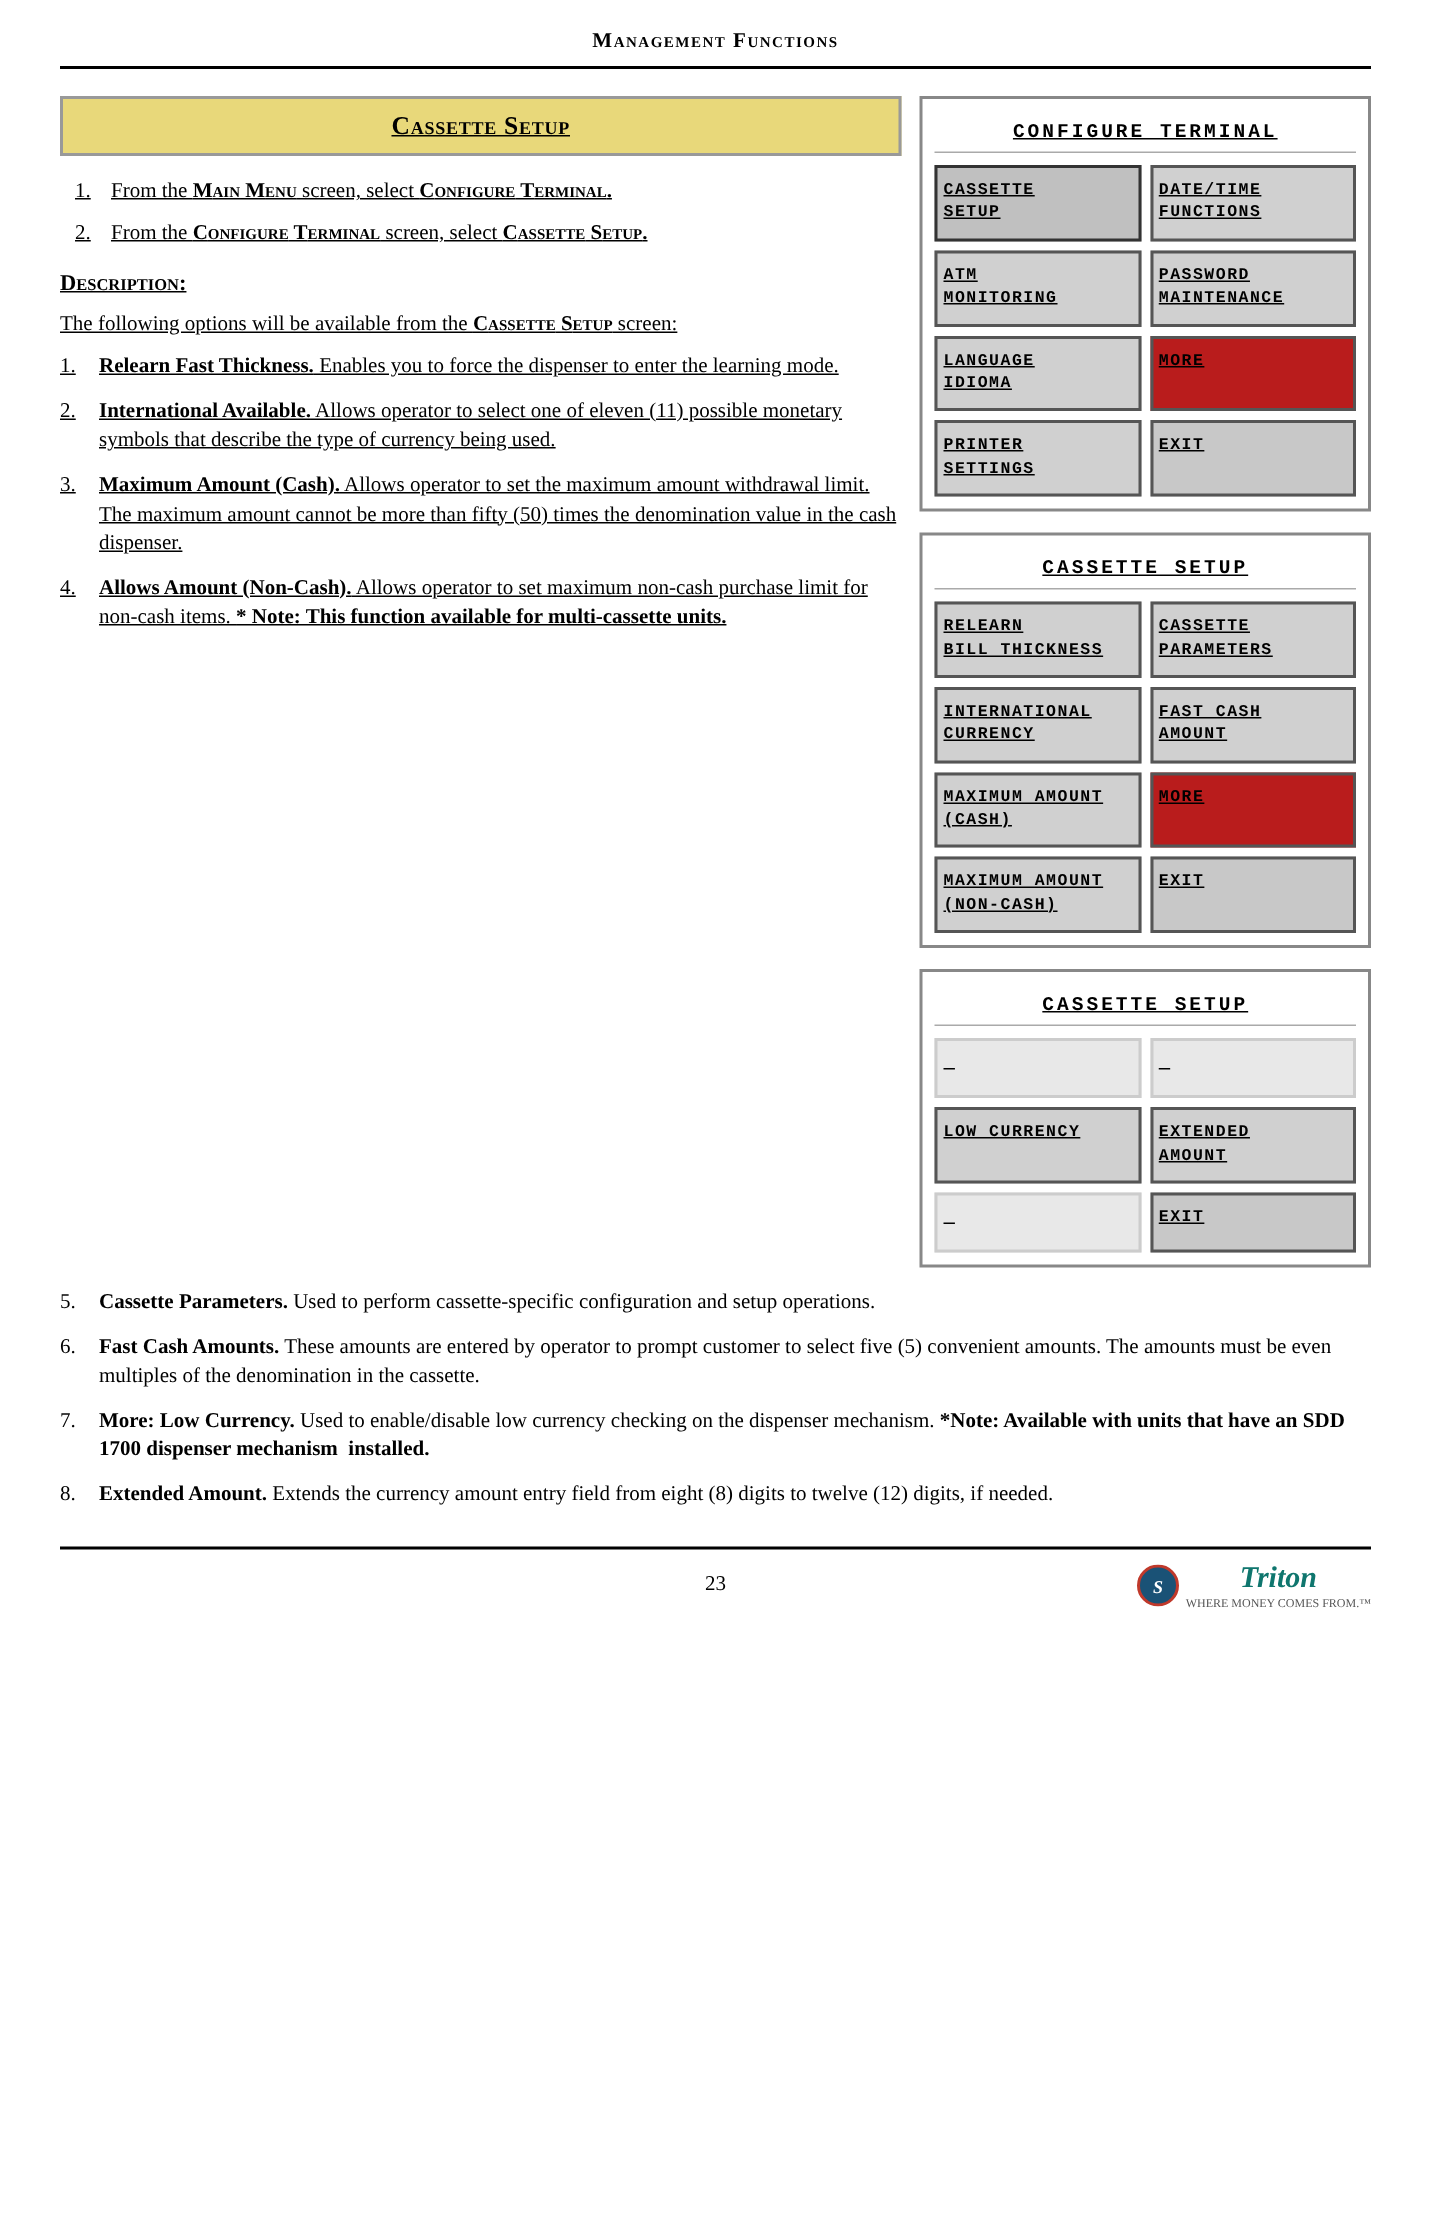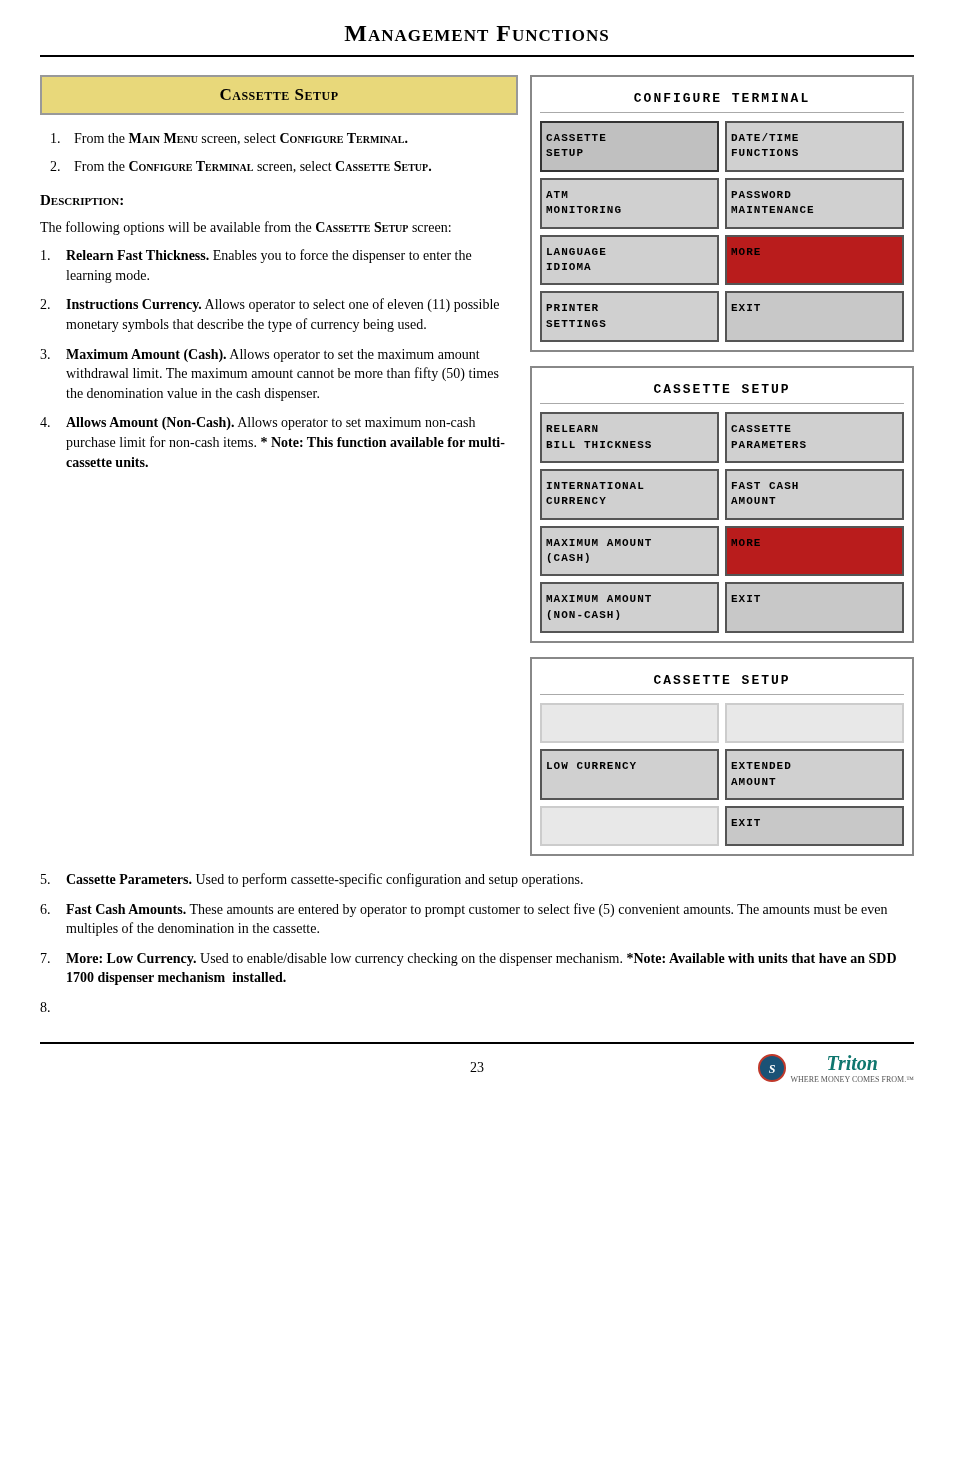--- a/index.html
+++ b/index.html
@@ -12,44 +12,45 @@
       font-size: 14px;
       color: #000;
     }
 
     
     .page-header {
       text-align: center;
       border-bottom: 2px solid #000;
       padding-bottom: 8px;
       margin-bottom: 18px;
-      font-size: 24px;
+      font-size: 14px;
       font-weight: bold;
       letter-spacing: 1px;
     }
     .page-header span.small-caps {
       font-variant: small-caps;
     }
 
     
     .main-layout {
       display: flex;
       gap: 12px;
       align-items: flex-start;
+      text-decoration: underline;
     }
 
     
     .left-col {
       flex: 1;
       min-width: 0;
     }
 
     
     .right-col {
-      width: 384px;
+      width: 301px;
       flex-shrink: 0;
       display: flex;
       flex-direction: column;
       gap: 14px;
     }
 
     
     .section-title-box {
       background: #e8d87a;
       border: 2px solid #999;
@@ -238,21 +239,21 @@
       The following options will be available from the <strong>C<span class="sc">assette</span> S<span class="sc">etup</span></strong> screen:
     </p>
 
     <ul class="desc-list">
       <li>
         <span class="num">1.</span>
         <span><strong>Relearn Fast Thickness.</strong> Enables you to force the dispenser to enter the learning mode.</span>
       </li>
       <li>
         <span class="num">2.</span>
-        <span><strong>Instructions Currency.</strong> Allows operator to select one of eleven (11) possible monetary symbols that describe the type of currency being used.</span>
+        <span><strong>International Available.</strong> Allows operator to select one of eleven (11) possible monetary symbols that describe the type of currency being used.</span>
       </li>
       <li>
         <span class="num">3.</span>
         <span><strong>Maximum Amount (Cash).</strong>  Allows operator to set the maximum amount withdrawal limit. The maximum amount cannot be more than fifty (50) times the denomination value in the cash dispenser.</span>
       </li>
       <li>
         <span class="num">4.</span>
         <span><strong>Allows Amount (Non-Cash).</strong>  Allows operator to set maximum non-cash purchase limit for non-cash items. <strong>* Note: This function available for multi-cassette units.</strong></span>
       </li>
     </ul>
@@ -312,20 +313,21 @@
   <li>
     <span class="num">6.</span>
     <span><strong>Fast Cash Amounts.</strong>  These amounts are entered by operator to prompt customer to select five (5) convenient amounts. The amounts must be even multiples of the denomination in the cassette.</span>
   </li>
   <li>
     <span class="num">7.</span>
     <span><strong>More:  Low Currency.</strong> Used to enable/disable low currency checking on the dispenser mechanism. <strong>*Note: Available with units that have an SDD 1700 dispenser mechanism&nbsp; installed.</strong></span>
   </li>
   <li>
     <span class="num">8.</span>
+    <span><strong>Extended Amount.</strong>  Extends the currency amount entry field from eight (8) digits to twelve (12) digits, if needed.</span>
   </li>
 </ul>
 
 <div class="page-footer">
   <div style="flex:1;"></div>
   <div class="page-num">23</div>
   <div style="flex:1; display:flex; justify-content:flex-end;">
     <div class="triton-logo">
 
       <svg class="triton-icon" viewBox="0 0 28 28" xmlns="http://www.w3.org/2000/svg">

